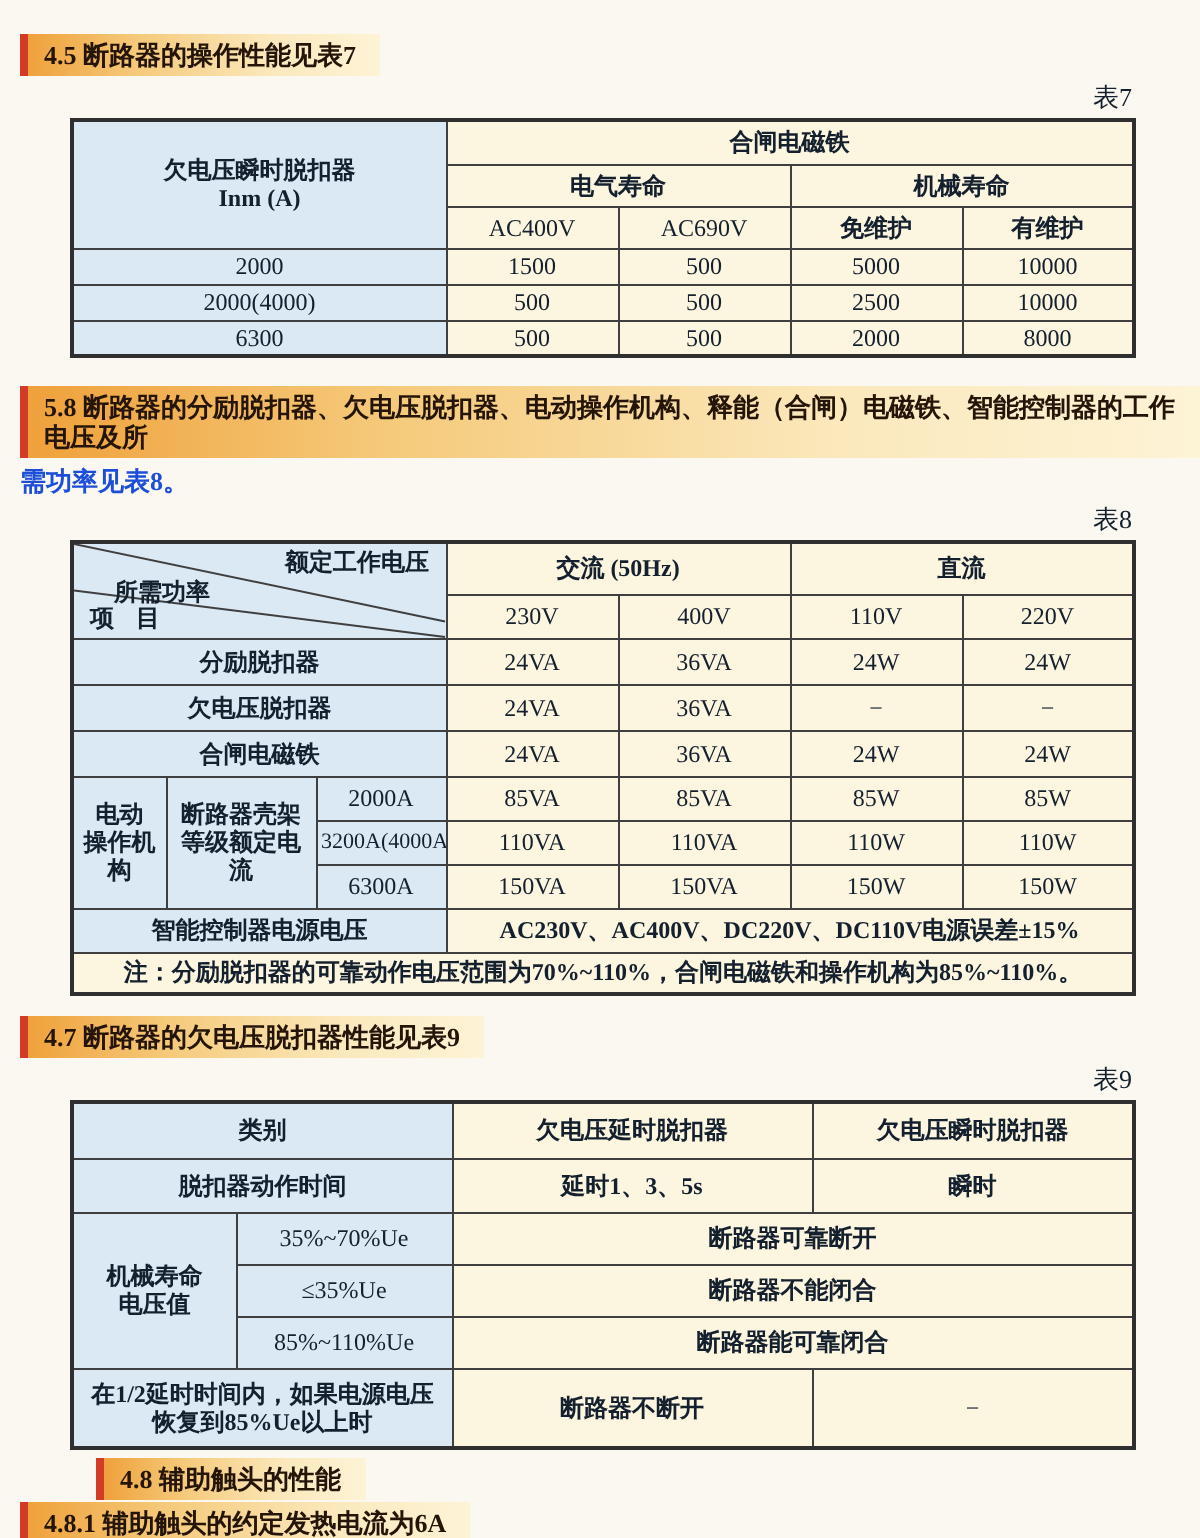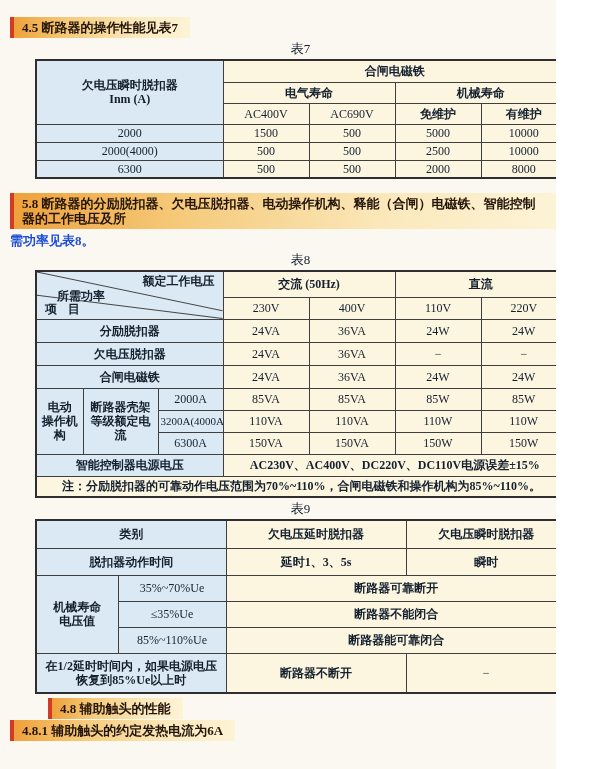--- a/index.html
+++ b/index.html
@@ -1,28 +1,28 @@
 <!DOCTYPE html>
 <html><head>
 <meta charset="utf-8">
 <style>
   html,body{margin:0;padding:0;}
   .page{
-    width:556px;height:769px;overflow:hidden;position:relative;
+    width:600px;height:769px;overflow:hidden;position:relative;
     background:#fbf8f1;color:#1e2836;
     font-family:"Liberation Serif","DejaVu Serif",serif;
   }
   .hwrap{margin-left:10px;}
   .heading{
     display:inline-block;font-weight:bold;font-size:13px;line-height:15px;
     padding:3px 12px 3px 8px;border-left:4px solid #d23b25;color:#241508;
     background:linear-gradient(90deg,#efa13b 0%,#f5c979 30%,#fbe9bd 70%,#fdf3d6 100%);
   }
   .h2line{margin:3px 0 0 10px;font-weight:bold;font-size:13px;line-height:17px;color:#1d4ed8;}
-  .caption{width:531px;margin:2px 35px 1px;text-align:center;font-size:13px;color:#14202e;}
+  .caption{width:531px;margin:2px 35px 1px;text-align:right;font-size:13px;color:#14202e;}
   table.tbl{
     border-collapse:collapse;margin-left:35px;table-layout:fixed;width:531px;
     border:2px solid #2f2f2f;background:#fcf5e0;
   }
   .tbl td{
     border:1px solid #3f3f3f;text-align:center;vertical-align:middle;
     font-size:12px;line-height:14px;padding:0 2px;overflow:hidden;color:#14202e;
   }
   .blue{background:#dbe9f5;}
   .cream{background:#fcf5e0;}
@@ -185,20 +185,23 @@
     <tr style="height:22px">
       <td class="blue b" colspan="3">智能控制器电源电压</td>
       <td class="cream b" colspan="4">AC230V、AC400V、DC220V、DC110V电源误差±15%</td>
     </tr>
     <tr style="height:21px">
       <td class="cream b" colspan="7">注：分励脱扣器的可靠动作电压范围为70%~110%，合闸电磁铁和操作机构为85%~110%。</td>
     </tr>
   </tbody>
     </table>
 
+  <div class="hwrap gap10">
+    <span class="heading">4.7 断路器的欠电压脱扣器性能见表9</span>
+  </div>
   <div class="caption">表9</div>
 
   <table class="tbl">
     <colgroup>
         <col style="width:82px">
         <col style="width:108px">
         <col style="width:180px">
         <col style="width:161px">
       </colgroup>
     <tbody>

